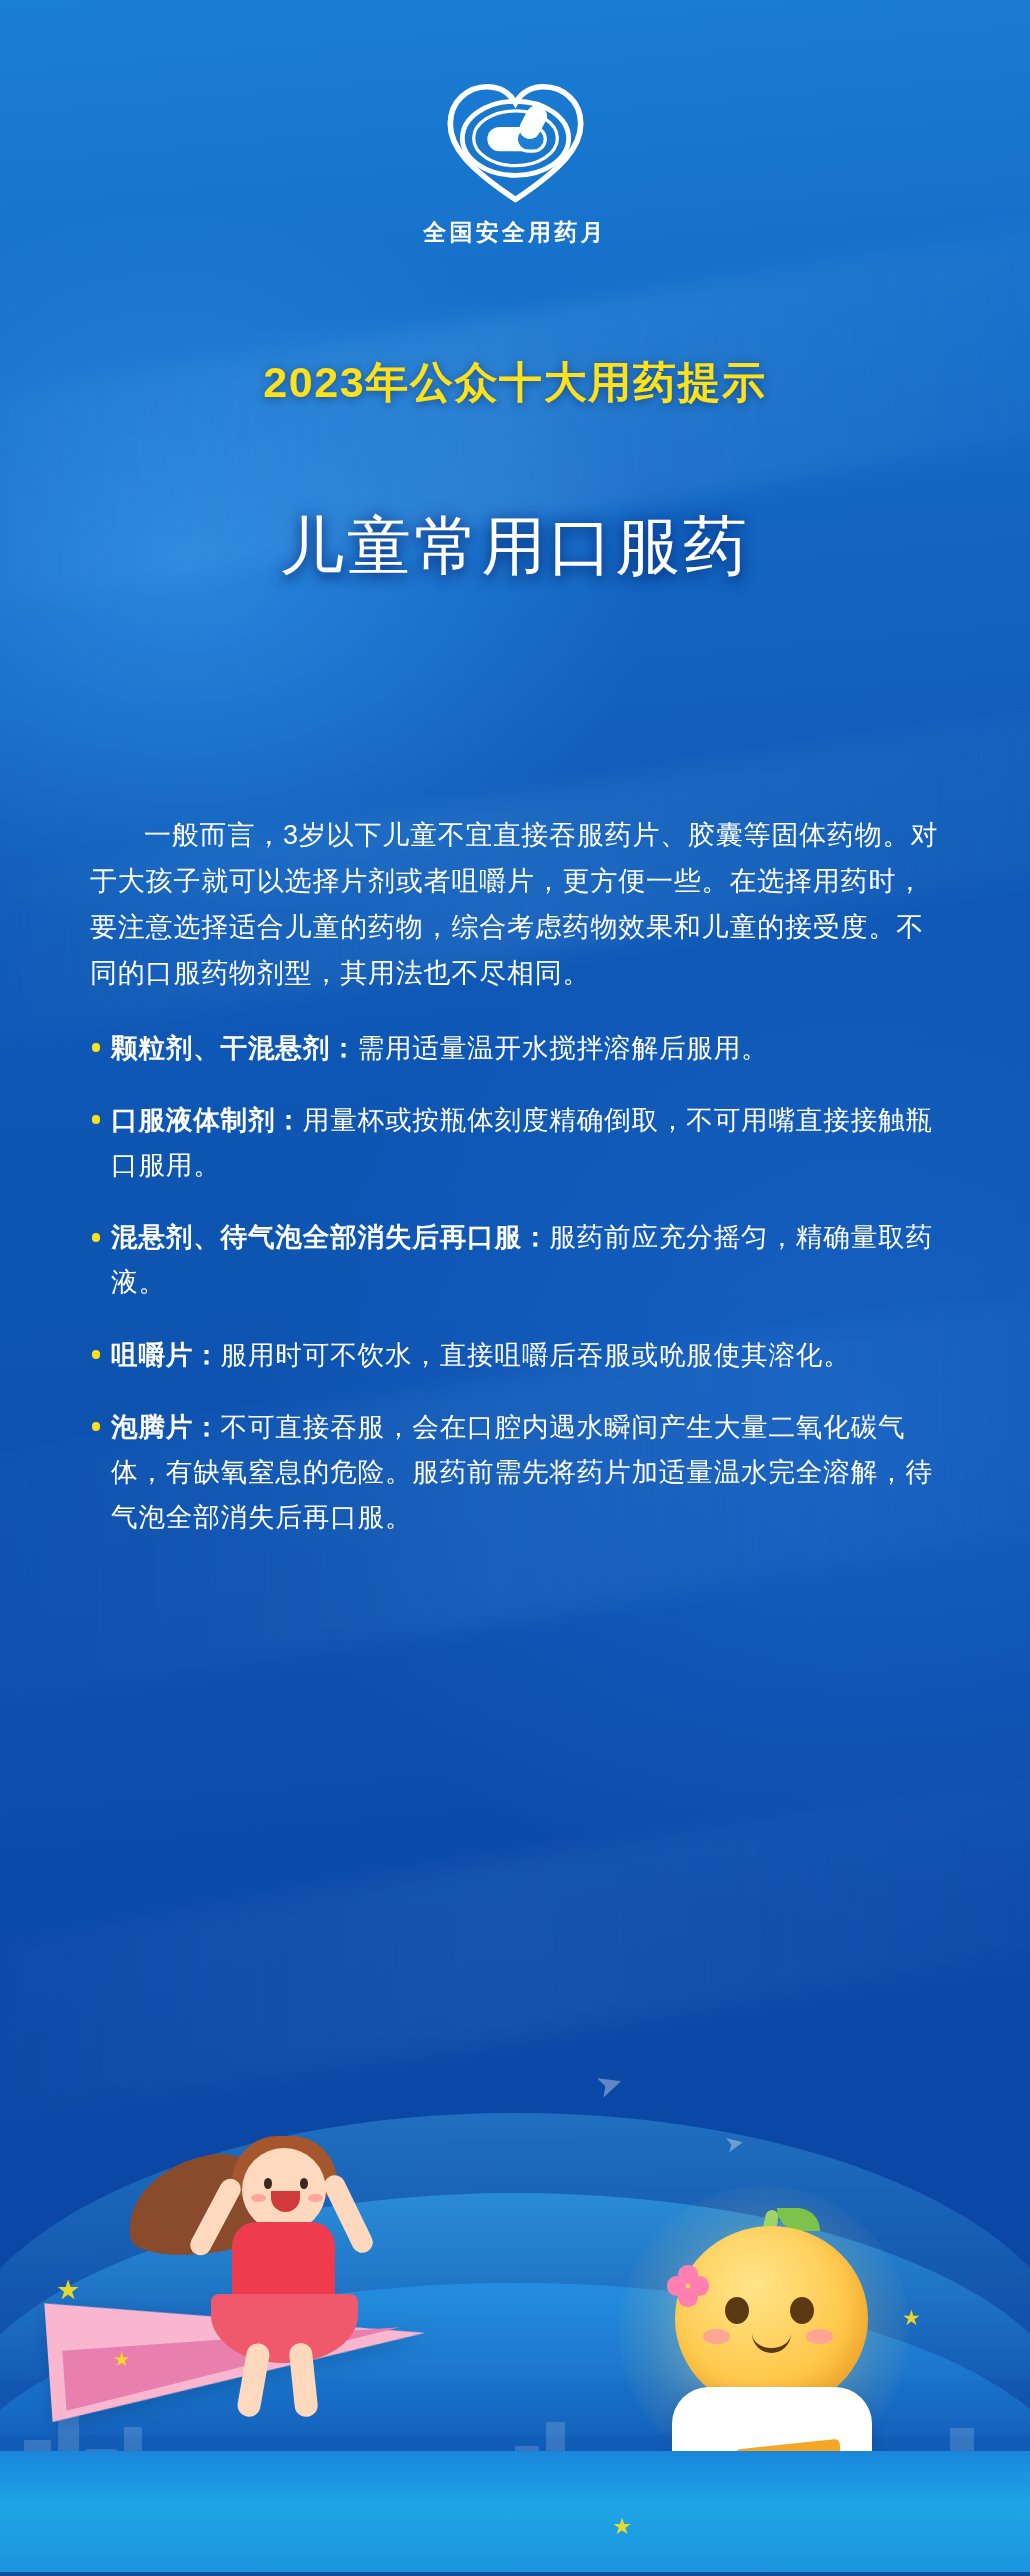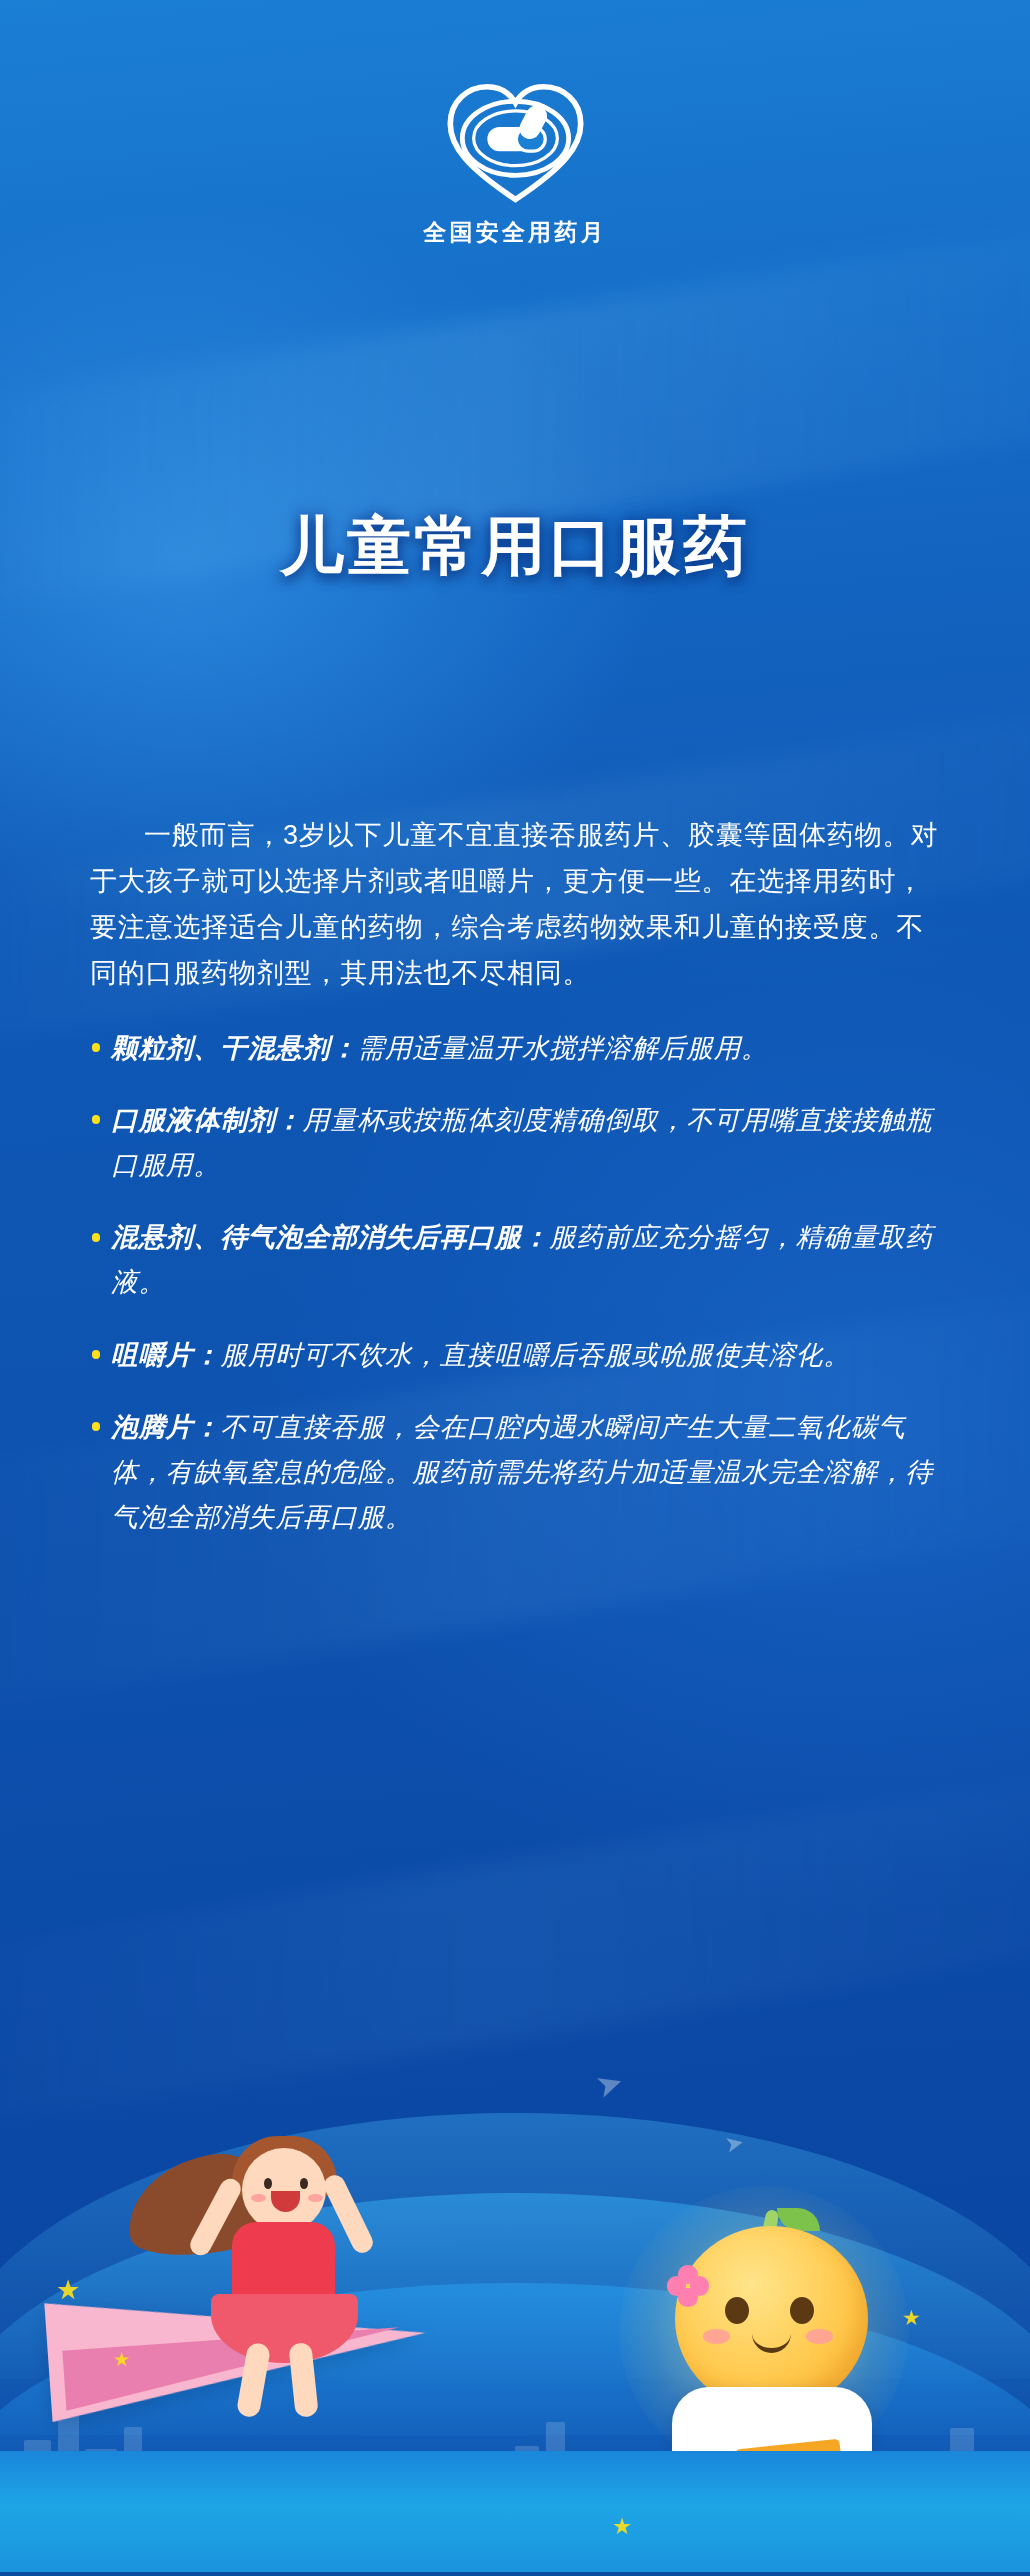--- a/index.html
+++ b/index.html
@@ -73,21 +73,21 @@
   }
 
   .headline {
     position: absolute;
     top: 507px;
     left: 0; right: 0;
     text-align: center;
     color: #ffffff;
     font-size: 64px;
     line-height: 1.22;
-    font-weight: bold;
+    font-weight: normal;
     letter-spacing: 3.2px;
     text-shadow: 0 0 14.5px rgba(10,60,150,0.85), 0 4.8px 11.3px rgba(3,30,90,0.6);
   }
   .headline .line { display: block; }
 
   
   .content {
     position: absolute;
     top: 813px;
     left: 90px;
@@ -101,21 +101,20 @@
     letter-spacing: 0.8px;
     margin: 0 0 29px 0;
   }
   .item {
     position: relative;
     font-size: 26.6px;
     line-height: 1.70;
     letter-spacing: 0.8px;
     margin: 0 0 27px 0;
     padding-left: 21px;
-    font-style: italic;
   }
   .item .dot {
     position: absolute;
     left: 1.6px;
     top: 17.7px;
     width: 8.9px;
     height: 8.9px;
     border-radius: 50%;
     background: #ffe11a;
   }
@@ -392,20 +391,21 @@
         <ellipse cx="95" cy="76" rx="52" ry="34" fill="none" stroke="#ffffff" stroke-width="4"></ellipse>
         <rect x="60" y="62" width="72" height="30" rx="15" fill="#ffffff"></rect>
         <rect x="96" y="62" width="36" height="30" rx="15" fill="#1b7fd4"></rect>
         <rect x="96" y="62" width="36" height="30" rx="15" fill="none" stroke="#ffffff" stroke-width="4"></rect>
         <rect x="104" y="34" width="26" height="44" rx="13" fill="#ffffff" transform="rotate(28 117 56)"></rect>
       </svg>
     </span>
     <div class="logo-caption">全国安全用药月</div>
   </div>
 
+  <div class="subtitle">2023年公众十大用药提示</div>
 
   <div class="headline">
     <span class="line">儿童常用口服药</span>
   </div>
 
   <div class="content">
     <p class="intro">一般而言，3岁以下儿童不宜直接吞服药片、胶囊等固体药物。对于大孩子就可以选择片剂或者咀嚼片，更方便一些。在选择用药时，要注意选择适合儿童的药物，综合考虑药物效果和儿童的接受度。不同的口服药物剂型，其用法也不尽相同。</p>
 
     <p class="item">
       <span class="dot"></span>

